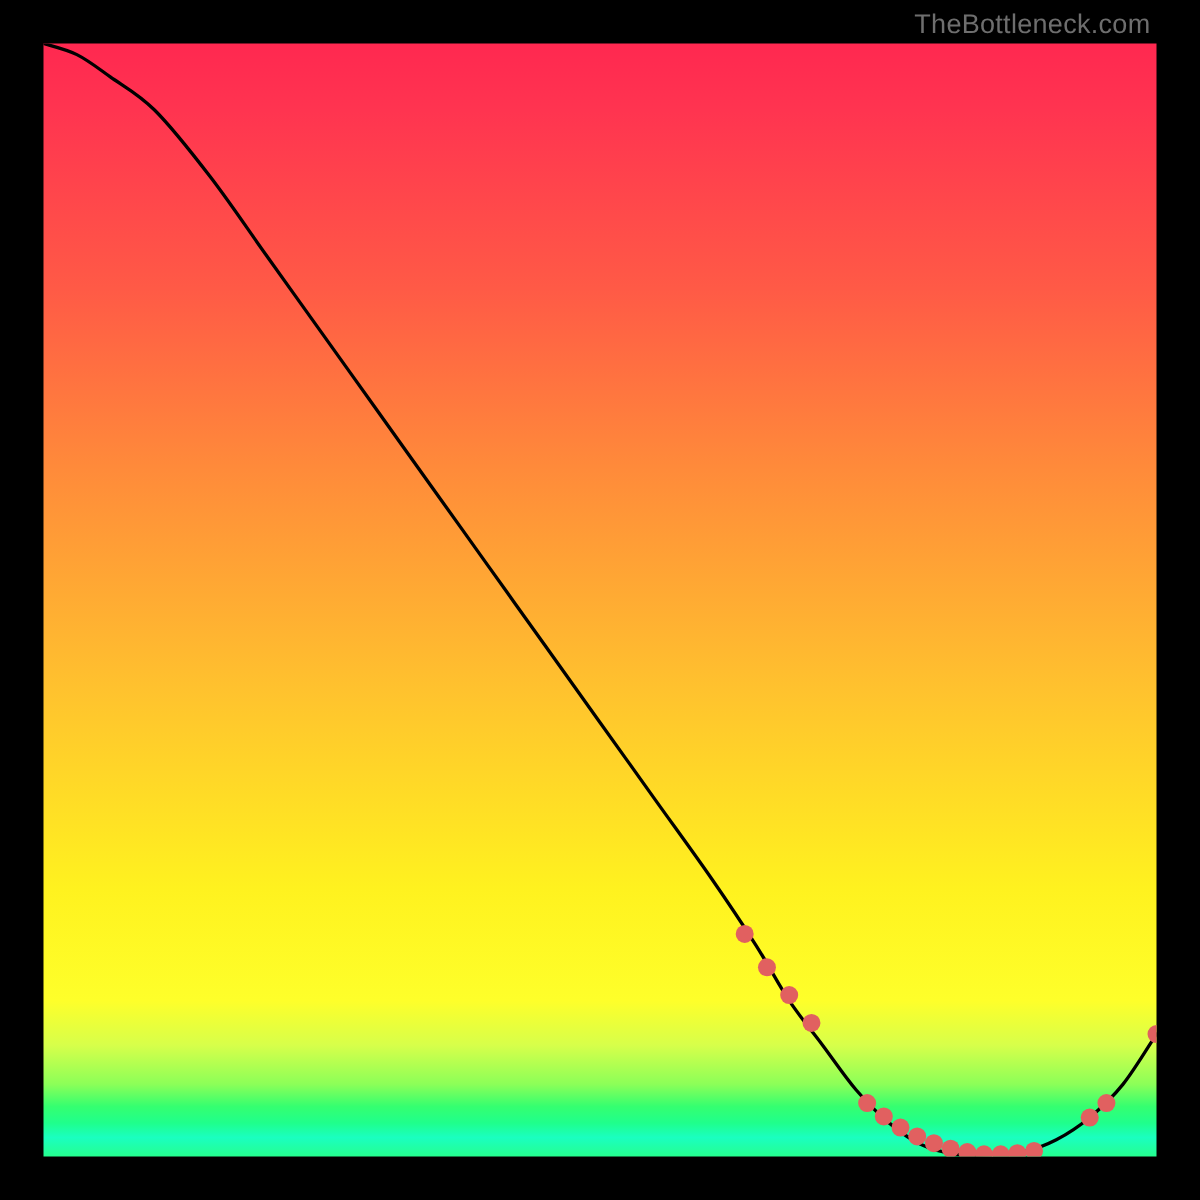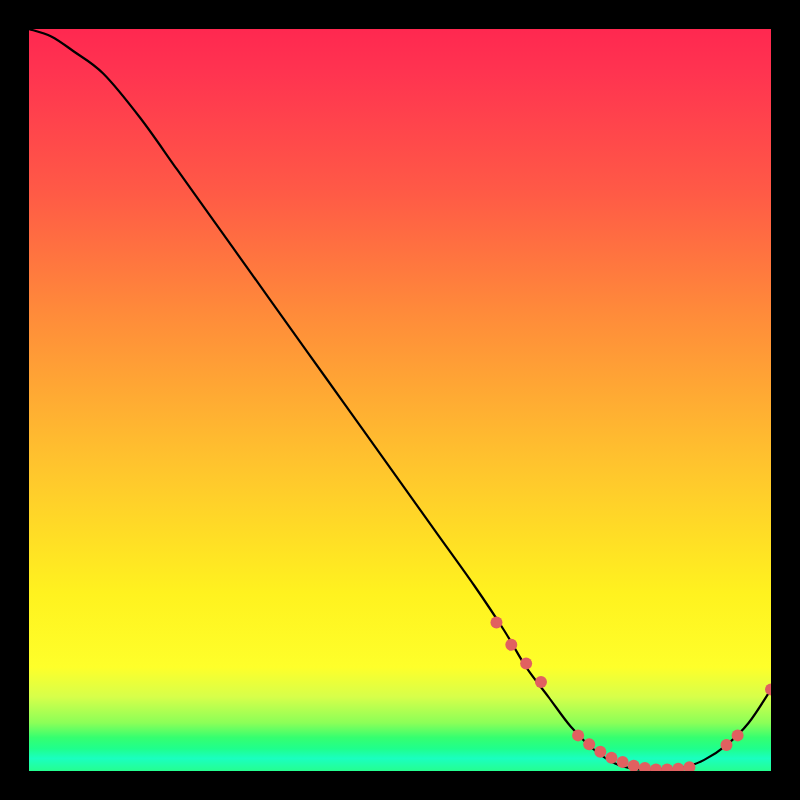--- a/index.html
+++ b/index.html
@@ -58,20 +58,21 @@
     width: 742px;
     height: 742px;
     pointer-events: none;
   }
 </style>
 </head>
 <body>
 
 <div class="frame">
 
+  <div class="attribution">TheBottleneck.com</div>
 
   <div class="plot-area">
     <svg class="curve" viewBox="0 0 742 742" preserveAspectRatio="none">
       <path id="curve-path" fill="none" stroke="#000" stroke-width="2.2" stroke-linejoin="round" stroke-linecap="round" d="M 0.00 0.00 C 3.71 1.24, 14.84 3.71, 22.26 7.42 C 29.68 11.13, 35.86 16.08, 44.52 22.26 C 53.18 28.44, 63.07 33.39, 74.20 44.52 C 85.33 55.65, 98.93 72.96, 111.30 89.04 C 123.67 105.12, 136.03 123.67, 148.40 140.98 C 160.77 158.29, 173.13 175.61, 185.50 192.92 C 197.87 210.23, 210.23 227.55, 222.60 244.86 C 234.97 262.17, 247.33 279.49, 259.70 296.80 C 272.07 314.11, 284.43 331.43, 296.80 348.74 C 309.17 366.05, 321.53 383.37, 333.90 400.68 C 346.27 417.99, 358.63 435.31, 371.00 452.62 C 383.37 469.93, 395.73 487.25, 408.10 504.56 C 420.47 521.87, 434.07 540.42, 445.20 556.50 C 456.33 572.58, 466.22 587.42, 474.88 601.02 C 483.54 614.62, 489.72 626.99, 497.14 638.12 C 504.56 649.25, 511.98 657.91, 519.40 667.80 C 526.82 677.69, 534.24 688.82, 541.66 697.48 C 549.08 706.14, 556.50 713.56, 563.92 719.74 C 571.34 725.92, 578.76 731.12, 586.18 734.58 C 593.60 738.04, 601.02 739.53, 608.44 740.52 C 615.86 741.51, 623.28 740.76, 630.70 740.52 C 638.12 740.27, 645.54 740.64, 652.96 739.03 C 660.38 737.42, 667.80 734.70, 675.22 730.87 C 682.64 727.04, 690.06 722.21, 697.48 716.03 C 704.90 709.85, 712.32 703.04, 719.74 693.77 C 727.16 684.50, 738.29 665.94, 742.00 660.38"></path>
       <g id="markers">
           <circle cx="467.46" cy="593.60" r="6" fill="#e16060"></circle>
           <circle cx="482.30" cy="615.86" r="6" fill="#e16060"></circle>
           <circle cx="497.14" cy="634.41" r="6" fill="#e16060"></circle>
           <circle cx="511.98" cy="652.96" r="6" fill="#e16060"></circle>
           <circle cx="549.08" cy="706.38" r="6" fill="#e16060"></circle>

